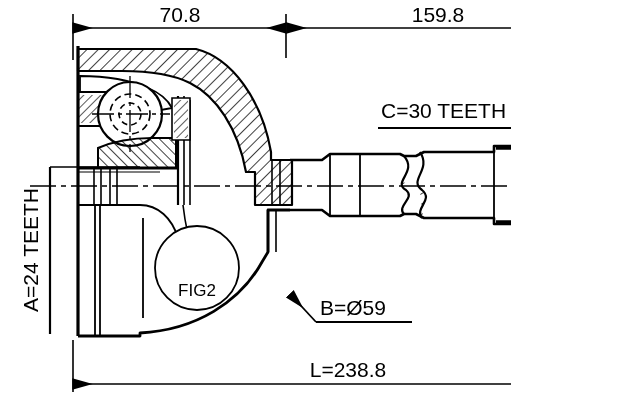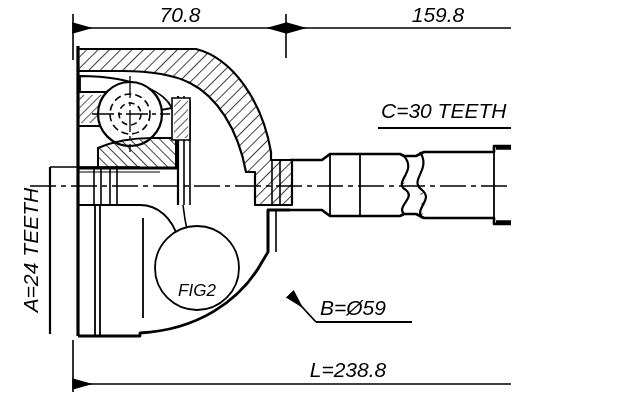--- a/index.html
+++ b/index.html
@@ -9,21 +9,20 @@
   }
   body {
     font-family: "Liberation Sans", sans-serif;
   }
   #sheet {
     position: relative;
     width: 511px;
     height: 400px;
     background: #ffffff;
     overflow: hidden;
-    font-style: italic;
   }
   #sheet svg {
     display: block;
   }
   .dimtext {
     font-family: "Liberation Sans", sans-serif;
     font-size: 21px;
     fill: #000000;
   }
   .calltext {

